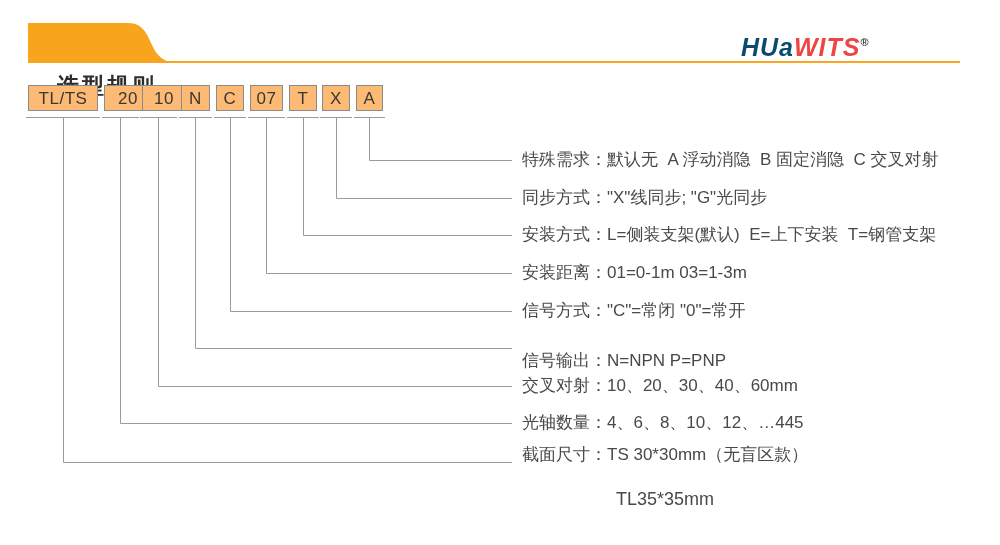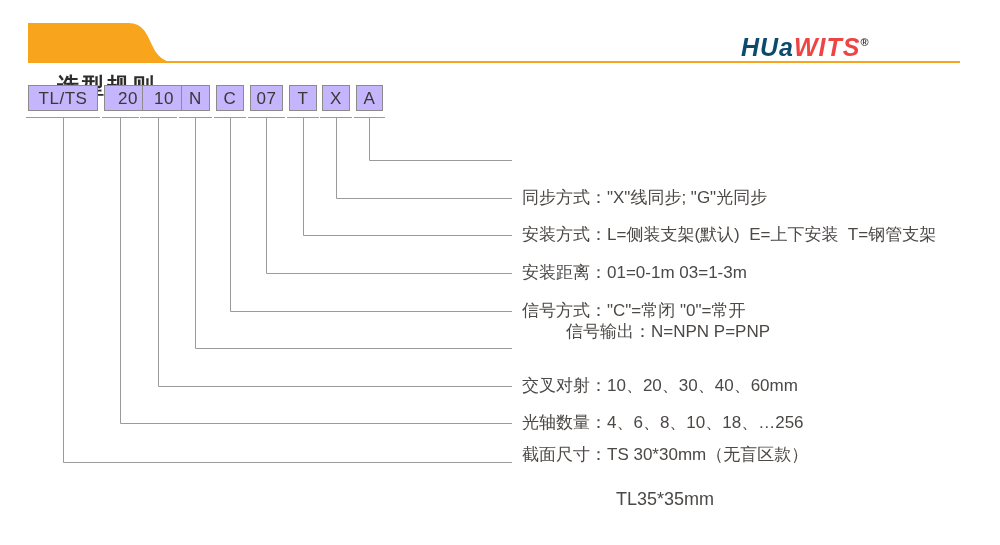--- a/index.html
+++ b/index.html
@@ -17,21 +17,21 @@
   .logo{
     position:absolute;left:741px;top:27px;height:30px;line-height:30px;
     font-size:25px;font-weight:800;font-style:italic;letter-spacing:1px;white-space:nowrap;
   }
   .logo-blue{color:#0c4a6e;}
   .logo-dark{color:#ef4444;}
   .logo-reg{font-size:11px;color:#3B3533;font-style:normal;vertical-align:10px;letter-spacing:0;}
   
   .code-box{
     position:absolute;top:85px;height:26px;line-height:26px;box-sizing:border-box;
-    border:1px solid #8C8A8A;background:#c4b5fd;text-align:center;
+    border:1px solid #8C8A8A;background:#fdba74;text-align:center;
     font-size:17px;color:#3A3735;letter-spacing:0.5px;
   }
   .b0{left:28px;width:70px;}
   .b1{left:104px;width:48px;}
   .b2{left:142px;width:44px;}
   .b3{left:181px;width:29px;}
   .b4{left:216px;width:28px;}
   .b5{left:250px;width:33px;}
   .b6{left:289px;width:28px;}
   .b7{left:322px;width:28px;}
@@ -39,21 +39,21 @@
   
   .connectors{position:absolute;left:0;top:0;width:1000px;height:545px;}
   
   .row{
     position:absolute;left:522px;height:22px;line-height:22px;
     font-size:17px;color:#4B4846;white-space:pre;
   }
   .row .lbl{color:#4B4846;}
   .row .val{color:#4B4846;}
   .r1{top:149px;} .r2{top:187px;} .r3{top:224px;} .r4{top:262px;} .r5{top:300px;}
-  .r6{top:321px;margin-left:44px;} .r7{top:375px;} .r8{top:412px;} .r9{top:438px;margin-top:6px;}
+  .r6{top:350px;} .r7{top:375px;} .r8{top:412px;} .r9{top:438px;margin-top:6px;}
   .sub-row{
     position:absolute;left:616px;top:488px;height:22px;line-height:22px;
     font-size:18px;color:#4B4846;white-space:pre;
   }
 </style>
 </head>
 <body>
 
 <div class="stage">
 
@@ -94,23 +94,24 @@
     <polyline points="336.5,117.5 336.5,198.5 512,198.5"></polyline>
     <polyline points="303.5,117.5 303.5,235.5 512,235.5"></polyline>
     <polyline points="266.5,117.5 266.5,273.5 512,273.5"></polyline>
     <polyline points="230.5,117.5 230.5,311.5 512,311.5"></polyline>
     <polyline points="195.5,117.5 195.5,348.5 512,348.5"></polyline>
     <polyline points="158.5,117.5 158.5,386.5 512,386.5"></polyline>
     <polyline points="120.5,117.5 120.5,423.5 512,423.5"></polyline>
     <polyline points="63.5,117.5 63.5,462.5 512,462.5"></polyline>
   </svg>
 
+  <div class="row r1"><span class="lbl">特殊需求：</span><span class="val">默认无  A 浮动消隐  B 固定消隐  C 交叉对射</span></div>
   <div class="row r2"><span class="lbl">同步方式：</span><span class="val">"X"线同步; "G"光同步</span></div>
   <div class="row r3"><span class="lbl">安装方式：</span><span class="val">L=侧装支架(默认)  E=上下安装  T=钢管支架</span></div>
   <div class="row r4"><span class="lbl">安装距离：</span><span class="val">01=0-1m 03=1-3m</span></div>
   <div class="row r5"><span class="lbl">信号方式：</span><span class="val">"C"=常闭 "0"=常开</span></div>
   <div class="row r6"><span class="lbl">信号输出：</span><span class="val">N=NPN P=PNP</span></div>
   <div class="row r7"><span class="lbl">交叉对射：</span><span class="val">10、20、30、40、60mm</span></div>
-  <div class="row r8"><span class="lbl">光轴数量：</span><span class="val">4、6、8、10、18、…256</span></div>
+  <div class="row r8"><span class="lbl">光轴数量：</span><span class="val">4、6、8、10、12、…445</span></div>
   <div class="row r9"><span class="lbl">截面尺寸：</span><span class="val">TS 30*30mm（无盲区款）</span></div>
   <div class="sub-row">TL35*35mm</div>
 
 </div>
 
 </body></html>

